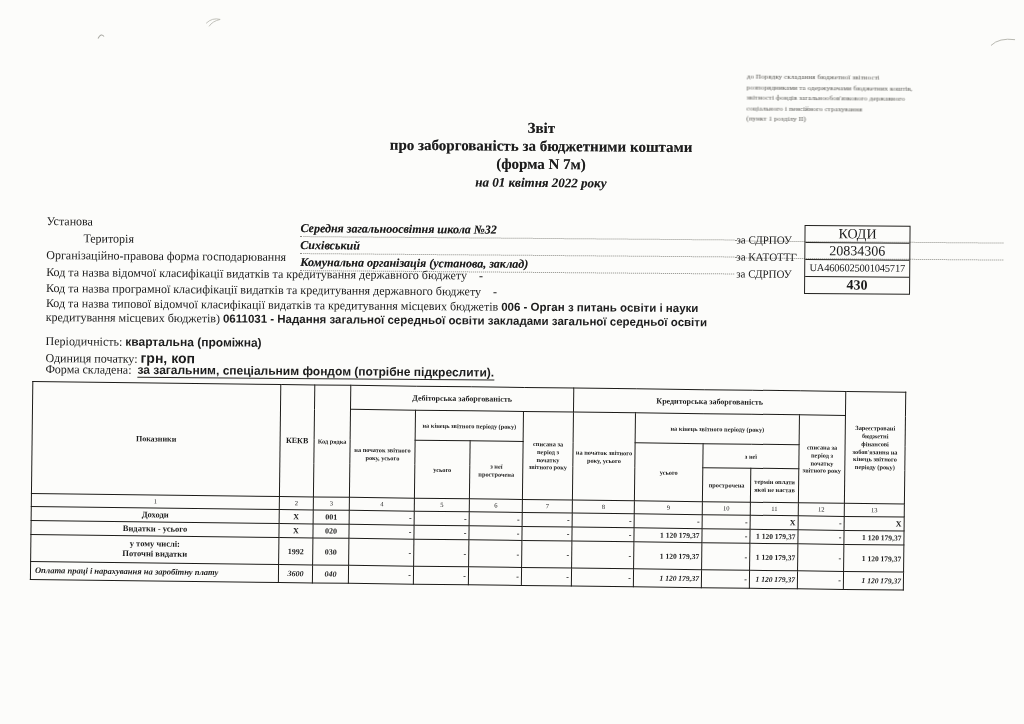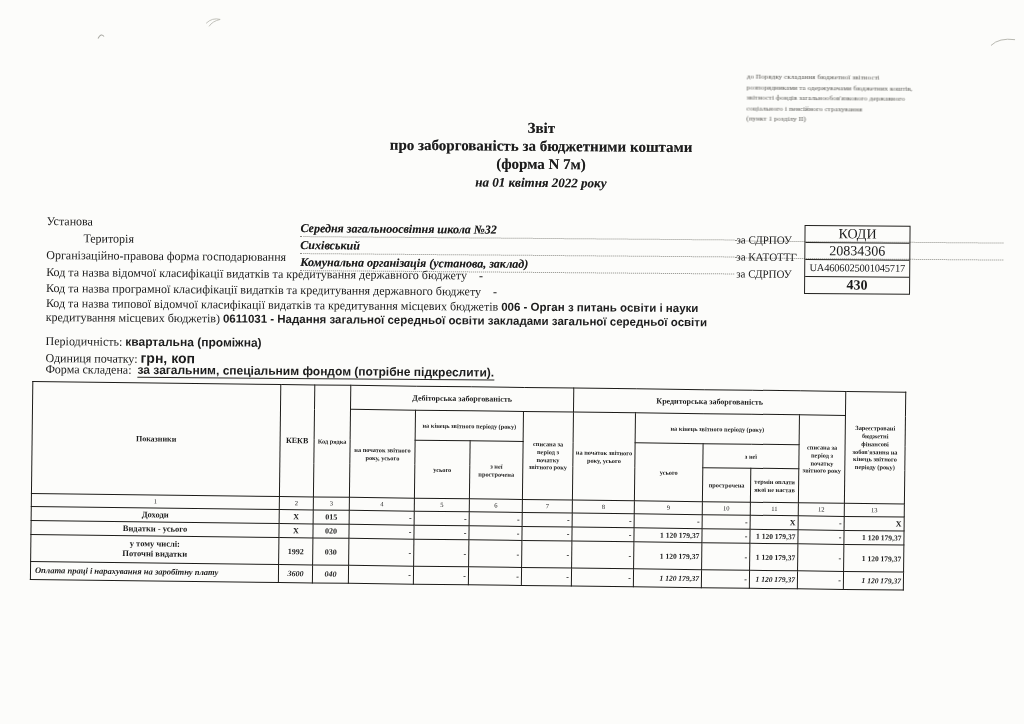--- a/index.html
+++ b/index.html
@@ -190,21 +190,21 @@
           <td>9</td>
           <td>10</td>
           <td>11</td>
           <td>12</td>
           <td>13</td>
         </tr>
 
         <tr style="height:14px;">
           <td class="name">Доходи</td>
           <td class="kv">X</td>
-          <td class="kv">015</td>
+          <td class="kv">001</td>
           <td class="dash">-</td>
           <td class="dash">-</td>
           <td class="dash">-</td>
           <td class="dash">-</td>
           <td class="dash">-</td>
           <td class="dash">-</td>
           <td class="dash">-</td>
           <td class="dash">X</td>
           <td class="dash">-</td>
           <td class="dash">X</td>

